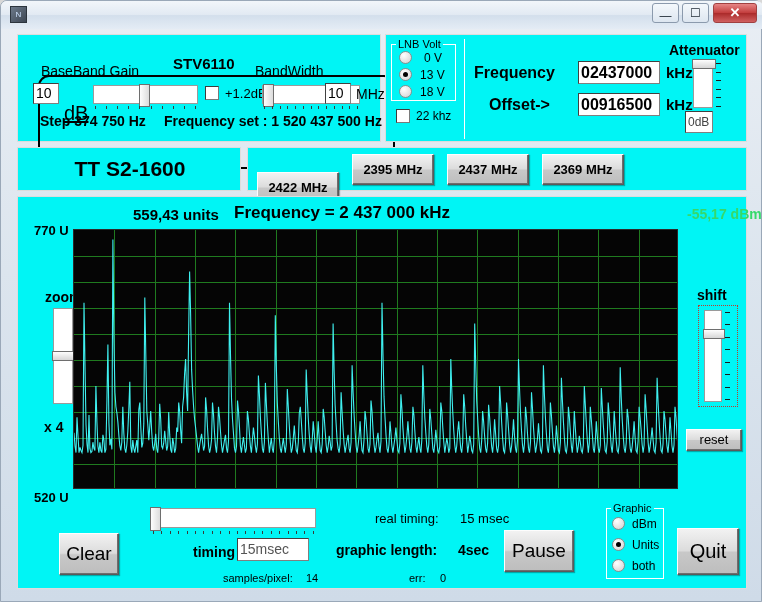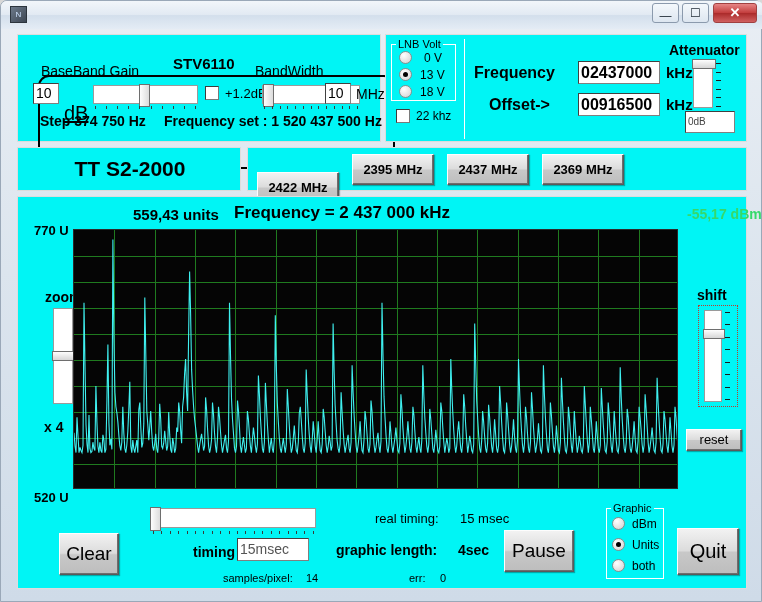--- a/index.html
+++ b/index.html
@@ -315,25 +315,25 @@
       <div class="tb-thumb-v" style="left:-2px; top:-3px; width:24px;"></div>
     </div>
     <div class="tb-ticks-v" style="left:330px; top:28px; height:44px;">
       <i></i>
         <i></i>
         <i></i>
         <i></i>
         <i></i>
         <i></i>
     </div>
-    <div class="txtbox" style="left:299px; top:76px; width:50px; height:22px; font-size:10px; color:#444; line-height:20px;">0dB</div>
+    <div class="txtbox" style="left:299px; top:76px; width:28px; height:22px; font-size:12px; color:#444; line-height:20px;">0dB</div>
   </div>
 
   <div class="cyan" id="panel-c">
-    <div class="lbl lbl-b" style="left:0; top:9px; width:224px; text-align:center; font-size:21px;">TT S2-2000</div>
+    <div class="lbl lbl-b" style="left:0; top:9px; width:224px; text-align:center; font-size:21px;">TT S2-1600</div>
   </div>
 
   <div class="cyan" id="panel-d">
     <div class="btn btn-freq" style="left:9px; top:24px;">2422 MHz</div>
     <div class="btn btn-freq" style="left:104px; top:6px;">2395 MHz</div>
     <div class="btn btn-freq" style="left:199px; top:6px;">2437 MHz</div>
     <div class="btn btn-freq" style="left:294px; top:6px;">2369 MHz</div>
   </div>
 
   <div class="cyan" id="panel-e">

